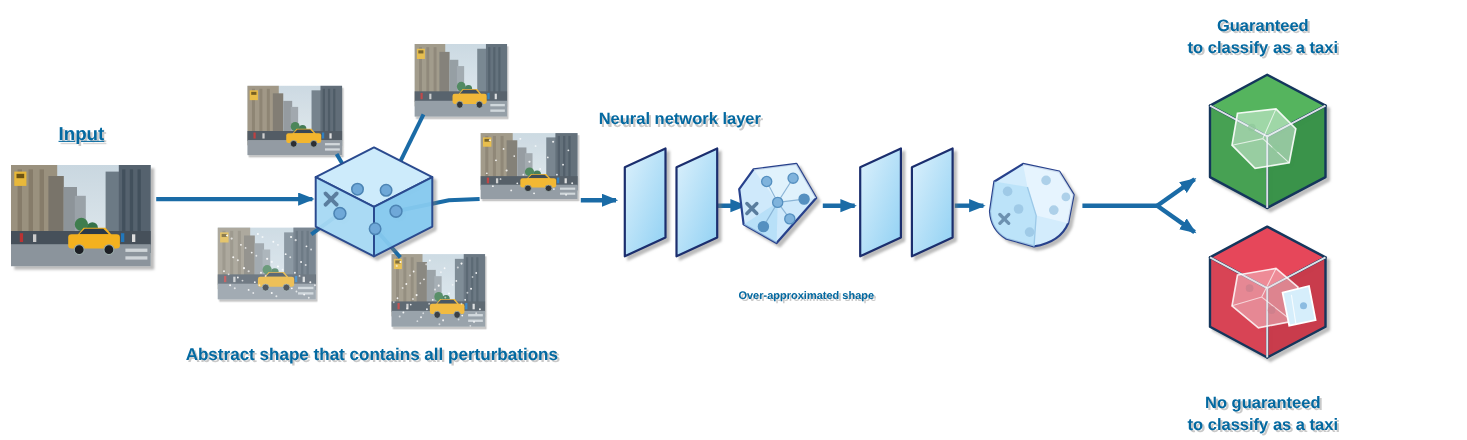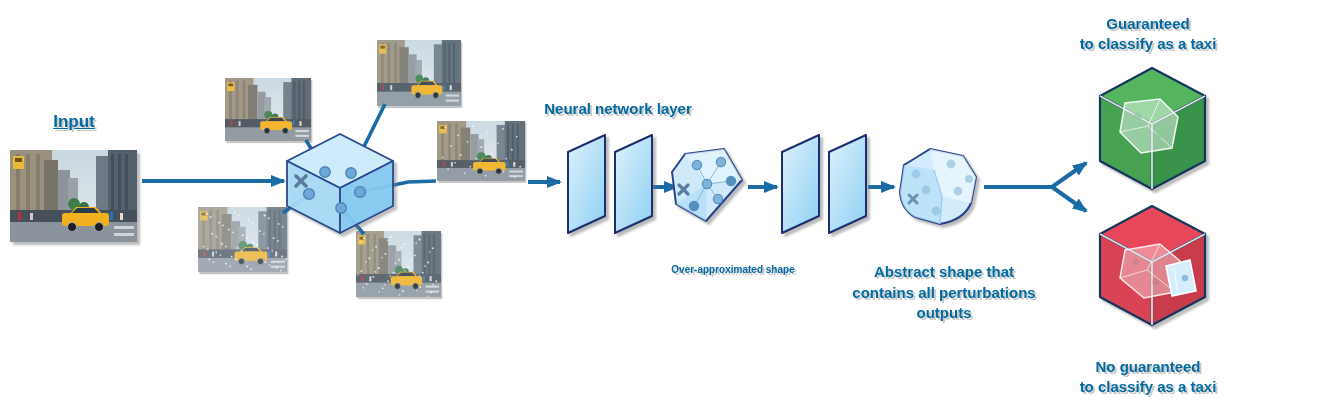--- a/index.html
+++ b/index.html
@@ -254,27 +254,23 @@
         <g>
           <polygon points="1166,266 1190,260 1196,291 1172,296" fill="#d6eefb" stroke="#ffffff" stroke-width="1.6"></polygon>
           <path d="M1174,268 L1178,294" stroke="#ffffff" stroke-width="1" opacity="0.8" fill="none"></path>
           <circle cx="1185" cy="278" r="3.2" fill="#7fb3dc" opacity="0.85"></circle>
         </g>
       </g>
     </g>
   </svg>
 
   <div class="lbl lbl-input">Input</div>
+  <div class="lbl lbl-abstract-input">Abstract shape that contains all perturbations</div>
   <div class="lbl lbl-nn">Neural network layer</div>
   <div class="lbl lbl-overapprox">Over-approximated shape</div>
-  <div class="lbl lbl-abstract-output">
-    <div>Abstract shape that</div>
-    <div>contains all perturbations</div>
-    <div>outputs</div>
-  </div>
   <div class="lbl lbl-guaranteed">
     <div>Guaranteed</div>
     <div>to classify as a taxi</div>
   </div>
   <div class="lbl lbl-noguarantee">
     <div>No guaranteed</div>
     <div>to classify as a taxi</div>
   </div>
 
 </div>

